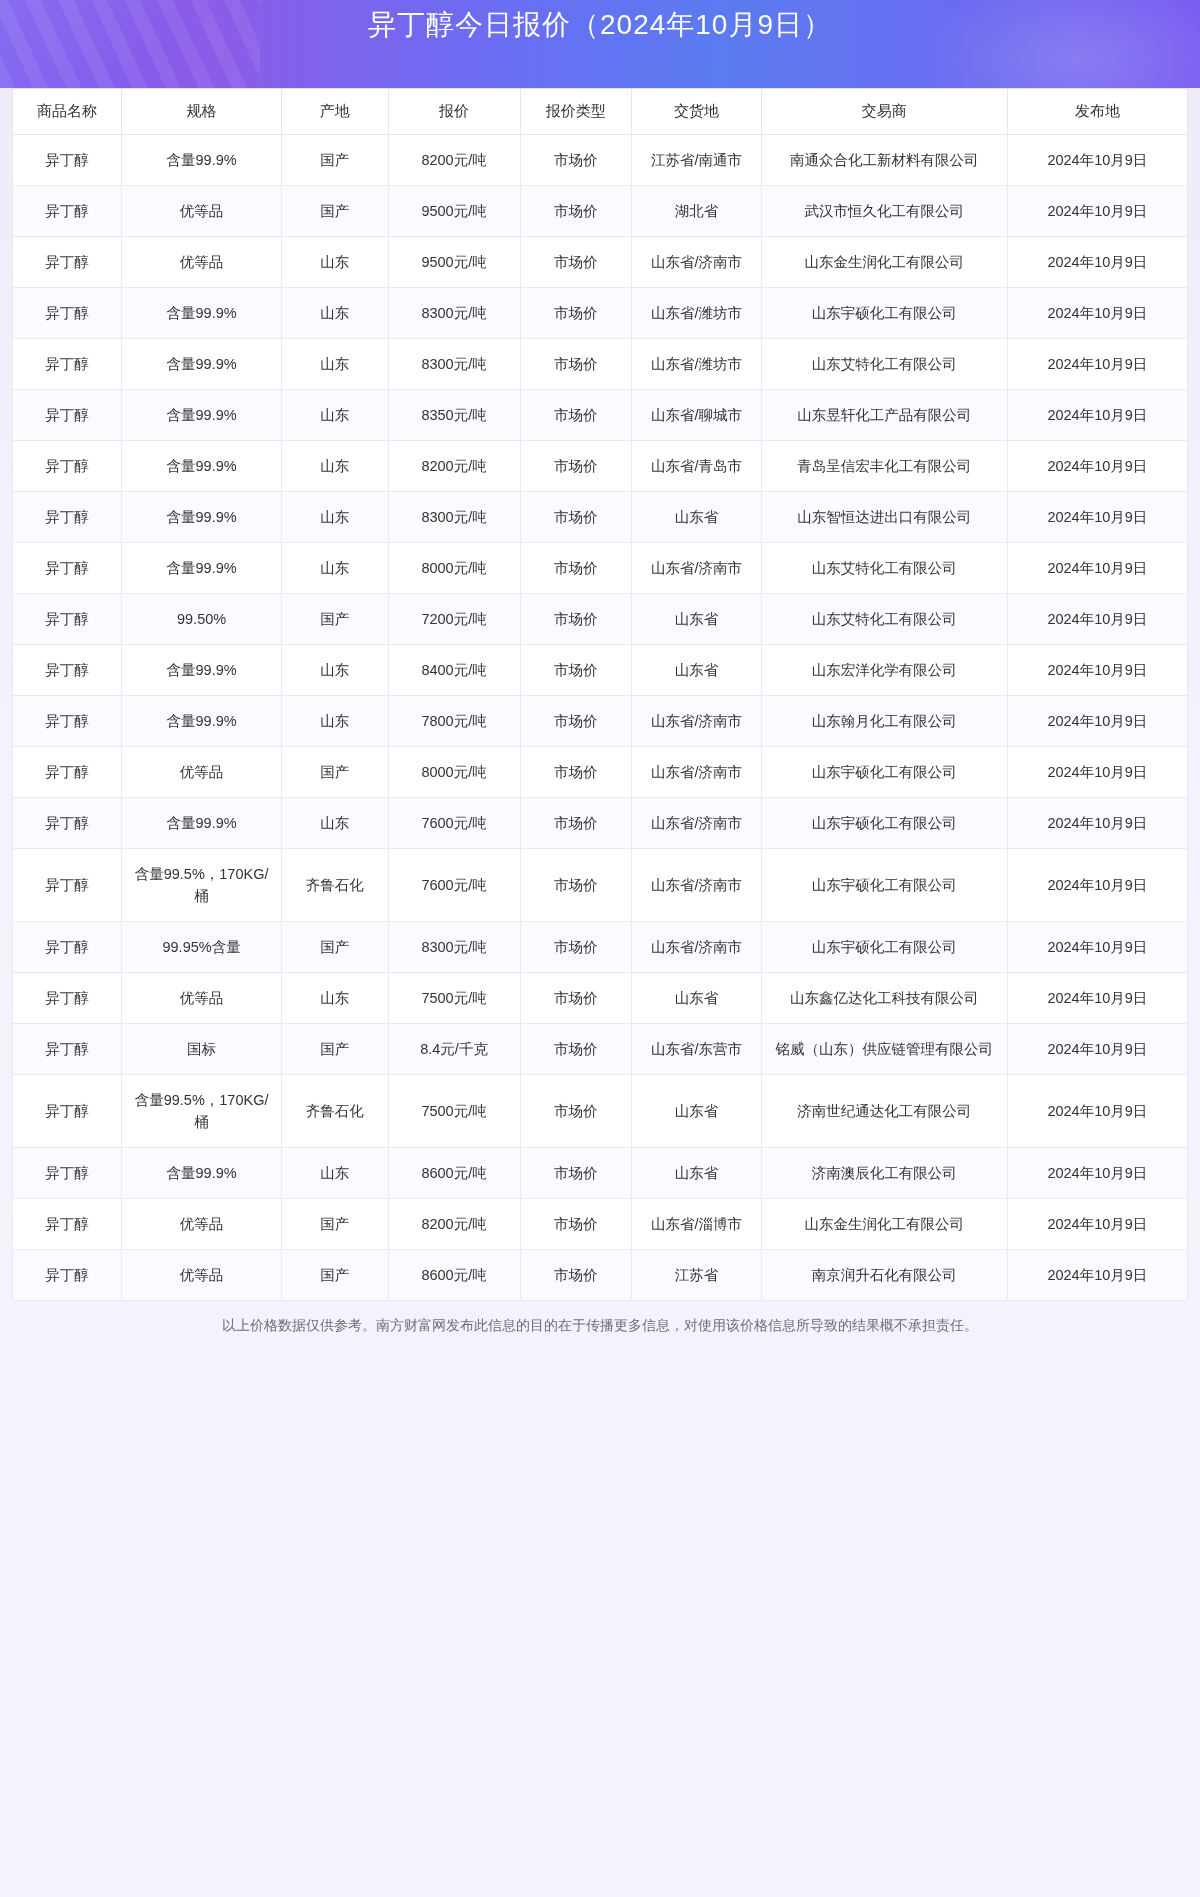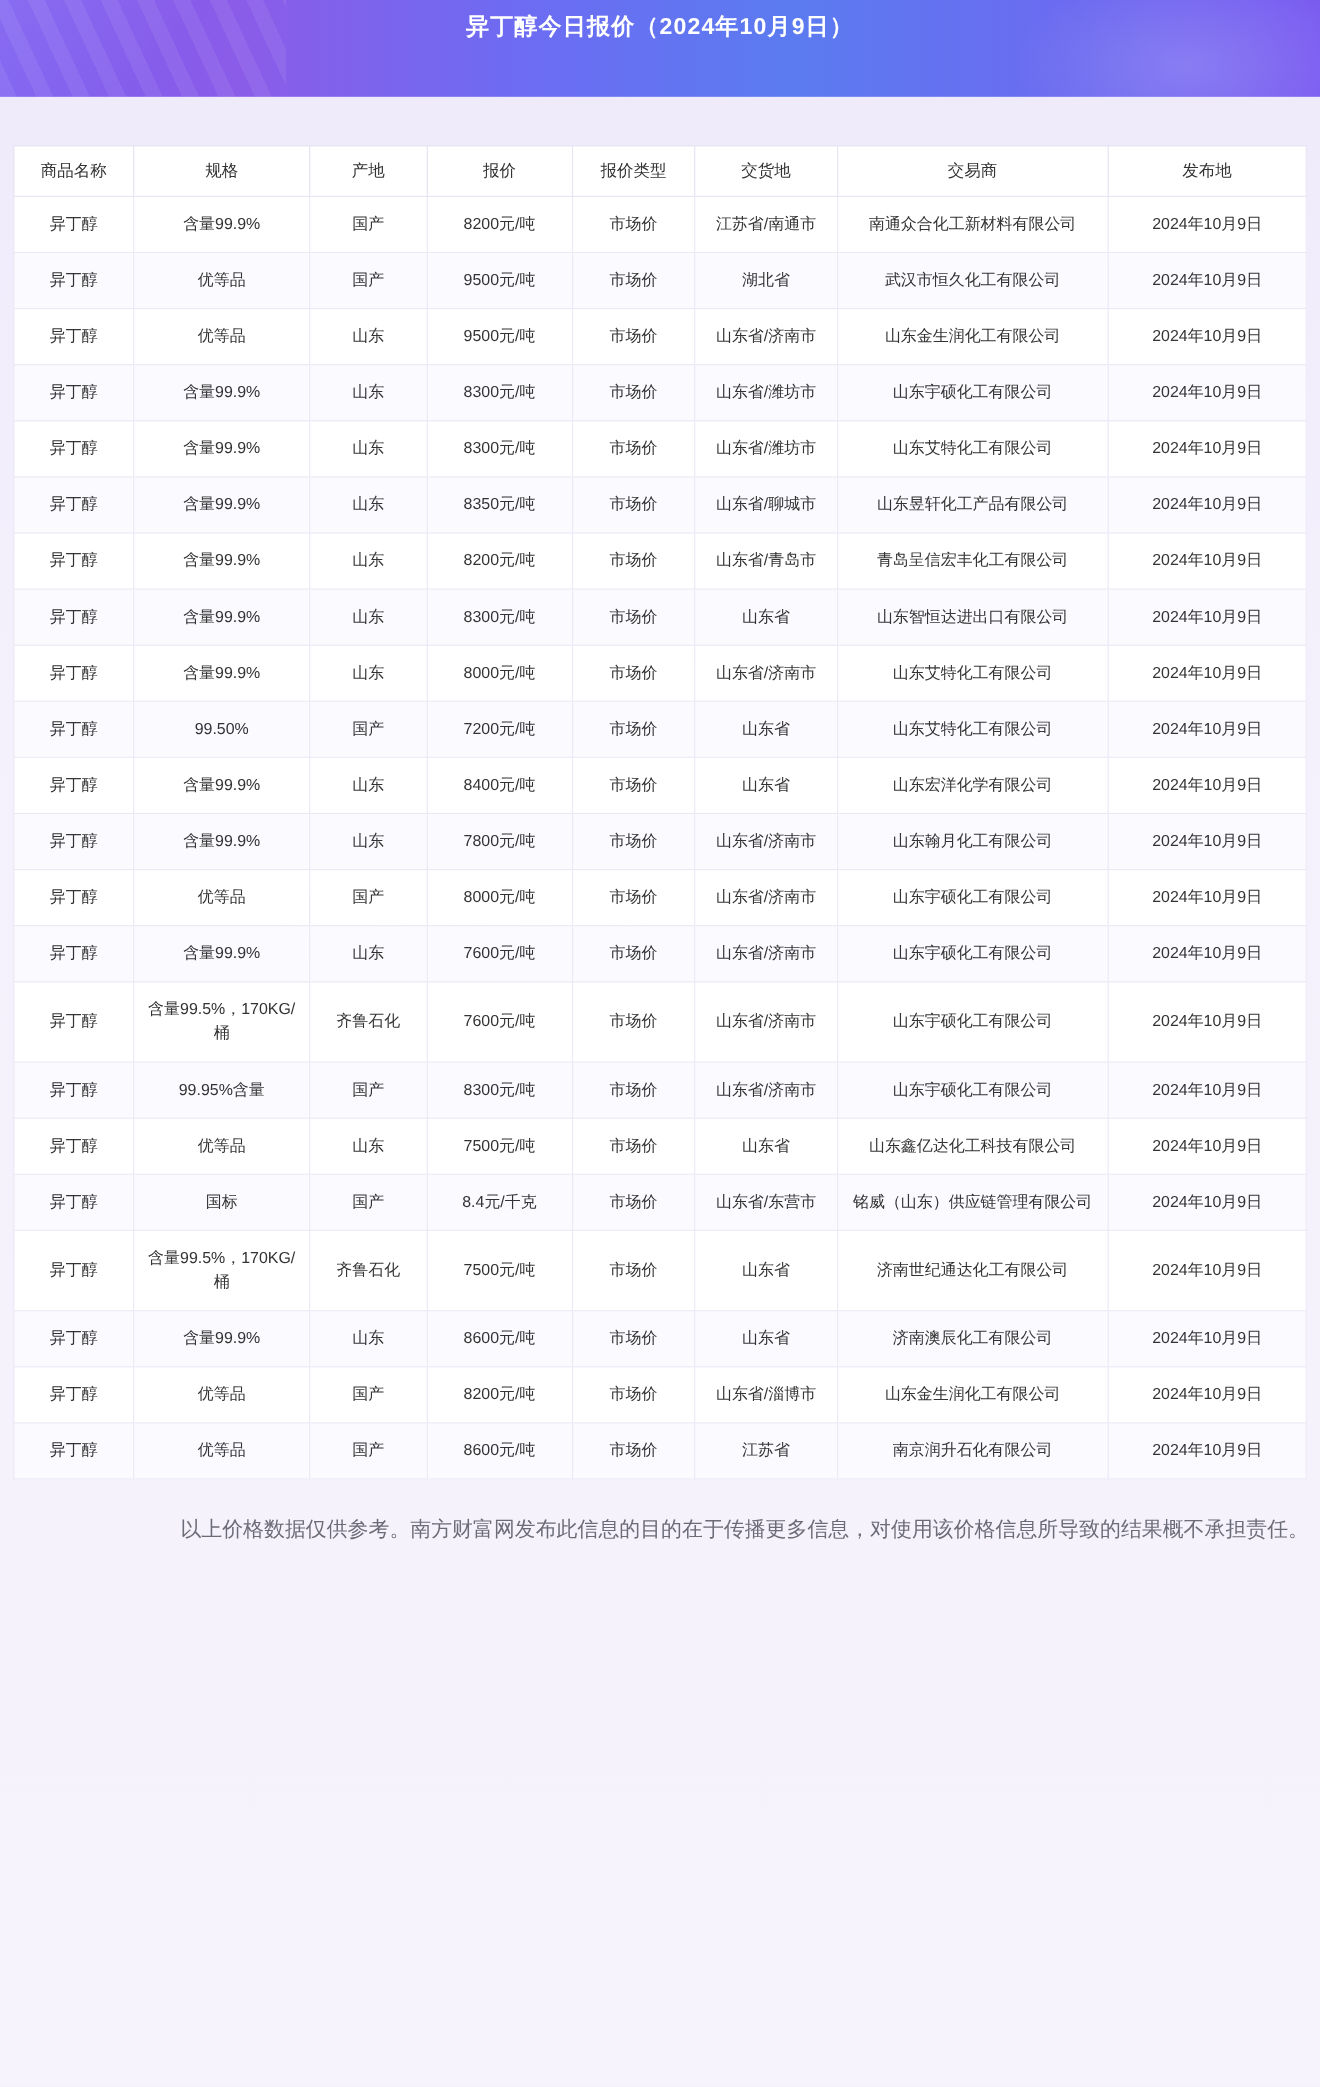--- a/index.html
+++ b/index.html
@@ -35,22 +35,22 @@
                repeating-linear-gradient(65deg, rgba(255,255,255,0.07) 0 14px, rgba(255,255,255,0) 14px 30px);
   }
   .header:after{
     content:"";
     position:absolute;
     right:-40px; top:-30px; width:320px; height:180px;
     background:radial-gradient(ellipse at center, rgba(255,255,255,0.16) 0%, rgba(255,255,255,0) 70%);
   }
   .h-title {
     position:relative;
-    font-size:21px;
-    font-weight:700;
+    font-size:28px;
+    font-weight:400;
     letter-spacing:1px;
     line-height:30px;
   }
   .h-sub {
     position:relative;
     font-size:18px;
     font-weight:500;
     letter-spacing:1px;
     line-height:30px;
     margin-top:4px;
@@ -81,22 +81,21 @@
     opacity:.45;
     letter-spacing:4px;
     font-family:"Liberation Serif", serif;
     margin-top:-8px;
     white-space:nowrap;
   }
   
   .table-wrap {
     position:relative;
     z-index:2;
-    padding:16px 12px;
-    margin-top:28px;
+    padding:0 12px;
   }
   table {
     width:100%;
     border-collapse:collapse;
     background:transparent;
     table-layout:fixed;
   }
   thead th {
     background:#fff;
     font-size:15px;
@@ -139,22 +138,22 @@
     font-size:16.5px;
     font-weight:700;
     line-height:30px;
     text-align:center;
     letter-spacing:.3px;
   }
   
   .footer {
     position:relative;
     z-index:2;
-    text-align:right;
-    font-size:19px;
+    text-align:center;
+    font-size:14px;
     color:#6c6c78;
     padding:16px 10px 22px;
   }
 </style>
 </head>
 <body>
 
 <div class="page">
 
   <div class="header">

